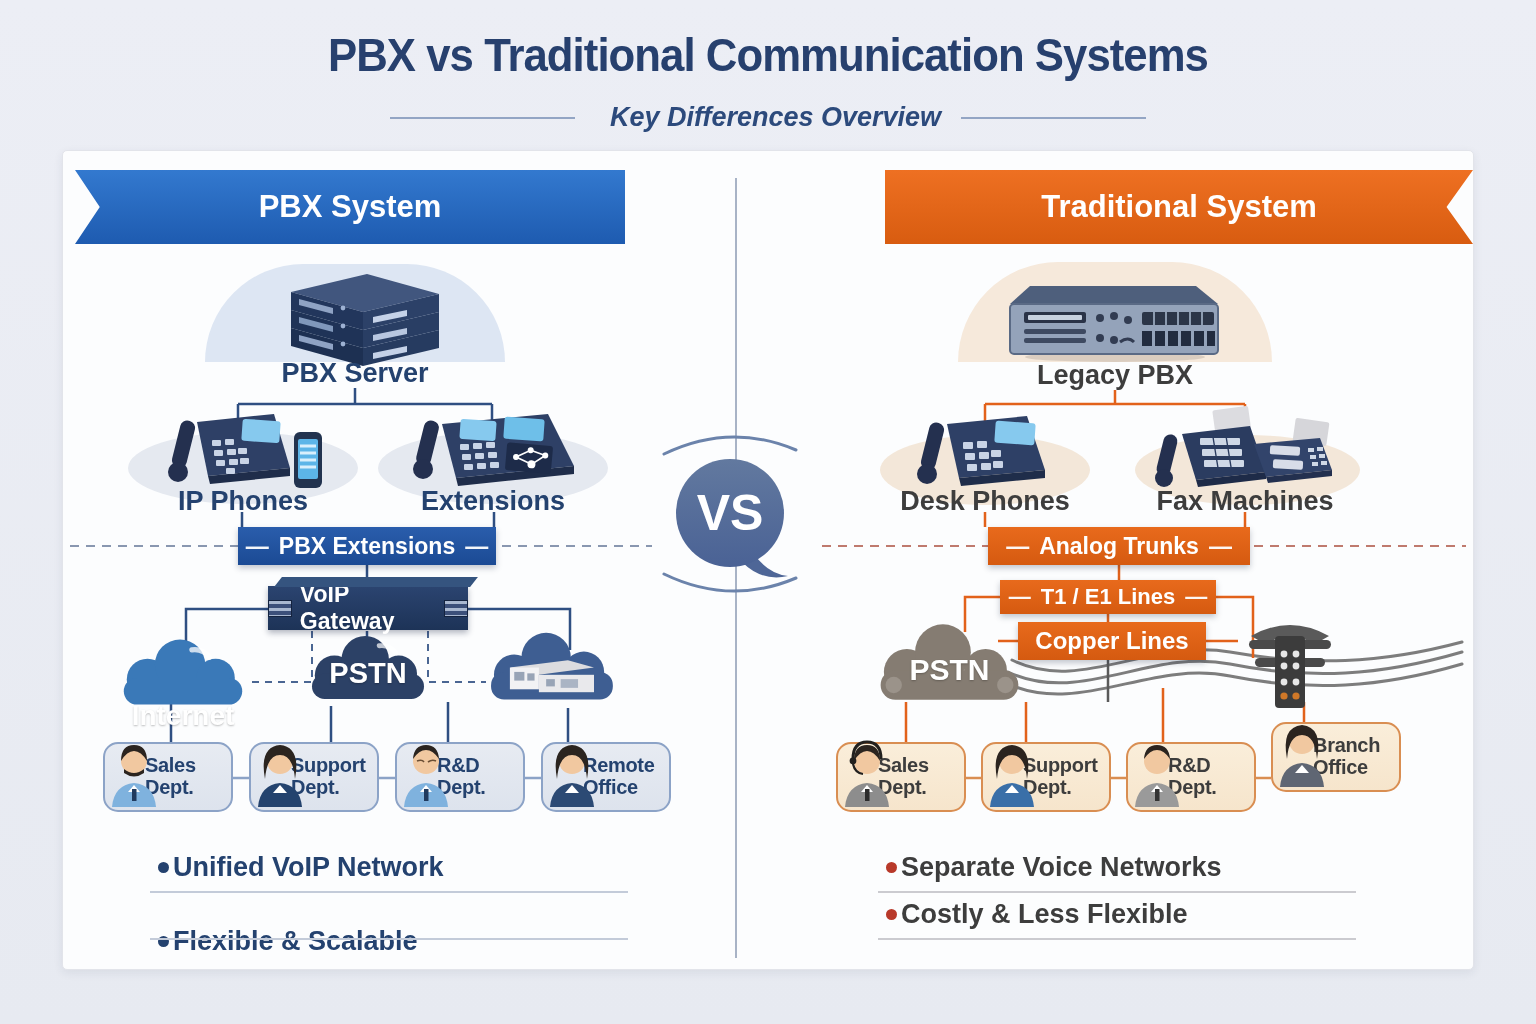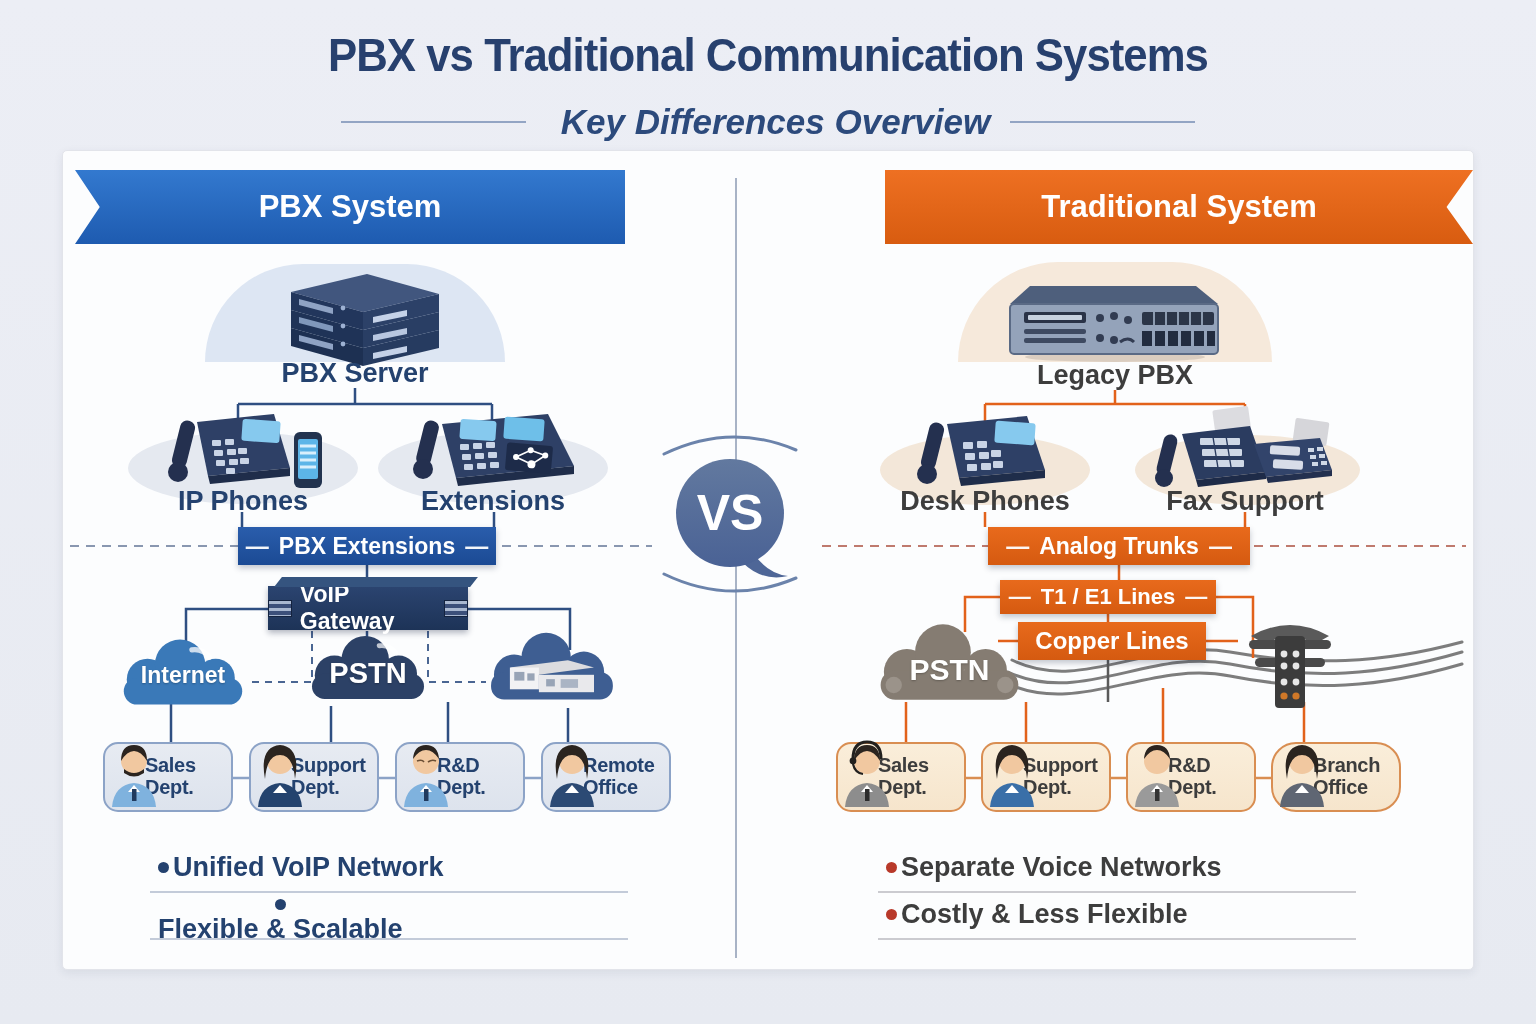--- a/index.html
+++ b/index.html
@@ -4,21 +4,21 @@
 <style>
   html,body{margin:0;padding:0;background:#e9ebf2;font-family:"Liberation Sans",sans-serif;}
   .stage{position:relative;width:1536px;height:1024px;overflow:hidden;background:linear-gradient(180deg,#eceef5 0%,#e7eaf1 100%);}
   .abs{position:absolute;}
   .card{left:62px;top:150px;width:1410px;height:818px;background:#fcfdfe;border:1px solid #e2e4ea;border-radius:5px;box-shadow:0 3px 10px rgba(40,50,80,.08);z-index:0;}
 
   
   .title{left:0;top:28px;width:1536px;text-align:center;font-size:46px;font-weight:bold;color:#27406e;letter-spacing:-1px;transform:scaleX(.95);z-index:5;}
   .subtitle-row{left:0;top:102px;width:1536px;display:flex;align-items:center;justify-content:center;gap:20px;z-index:5;}
   .subtitle-line{width:185px;height:2px;background:#93a5c4;}
-  .subtitle{font-size:35px;font-weight:bold;font-style:italic;color:#2c4a7c;margin-left:15px;}
+  .subtitle{font-size:27px;font-weight:bold;font-style:italic;color:#2c4a7c;margin-left:15px;}
 
   
   .ribbon{height:74px;display:flex;align-items:center;justify-content:center;color:#fff;font-size:31px;font-weight:bold;z-index:3;box-shadow:0 4px 8px rgba(30,50,90,.18);}
   .ribbon-left{left:75px;top:170px;width:550px;background:linear-gradient(180deg,#3379cf 0%,#1e5bb0 100%);clip-path:polygon(0 0,100% 0,100% 100%,0 100%,4.5% 50%);}
   .ribbon-right{left:845px;top:170px;width:588px;background:linear-gradient(180deg,#ee7022 0%,#d85c10 100%);clip-path:polygon(0 0,100% 0,95.5% 50%,100% 100%,0 100%);margin-left:40px;}
 
   
   .half-dome{border-radius:999px 999px 0 0;z-index:1;}
   .dome-left{left:205px;top:264px;width:300px;height:98px;background:#dde6f3;}
   .dome-right{left:958px;top:262px;width:314px;height:100px;background:#f6e9db;}
@@ -220,21 +220,21 @@
 
   <svg class="abs icon" style="left:108px;top:638px" width="150" height="74" viewBox="0 0 100 50">
     <g fill="#3a79b8">
       <circle cx="26" cy="28" r="14"></circle>
         <circle cx="48" cy="18" r="17"></circle>
         <circle cx="72" cy="27" r="13"></circle>
       <rect x="10" y="27" width="80" height="18" rx="9"></rect>
     </g>
     <path d="M56 8 A 13 13 0 0 1 68 13" stroke="rgba(255,255,255,.75)" stroke-width="3.5" fill="none" stroke-linecap="round"></path>
   </svg>
-  <div class="abs cloud-label" style="left:108px;top:662px;width:150px;font-size:23px;">Internet</div>
+  <div class="abs cloud-label" style="left:108px;top:700px;width:150px;font-size:28px;">Internet</div>
 
   <svg class="abs icon" style="left:298px;top:633px" width="140" height="76" viewBox="0 0 100 50">
     <g fill="#2c4166">
       <circle cx="26" cy="28" r="14"></circle>
         <circle cx="48" cy="17" r="17"></circle>
         <circle cx="72" cy="27" r="13"></circle>
       <rect x="10" y="27" width="80" height="18" rx="9"></rect>
     </g>
     <path d="M58 7 A 13 13 0 0 1 70 12" stroke="rgba(255,255,255,.7)" stroke-width="3.5" fill="none" stroke-linecap="round"></path>
   </svg>
@@ -295,21 +295,21 @@
       <path d="M9 46 Q3 14 24 12 Q45 14 39 46 Q37 22 24 22 Q11 22 9 46 Z" fill="#2b241f"></path>
     </svg>
     <span class="dept-label navy">Remote Office</span>
   </div>
 
   <div class="abs bullet-row navy" style="left:158px;top:852px;">
     <span class="bullet-dot" style="background:#24426f;"></span>
     <span>Unified VoIP Network</span>
   </div>
   <div class="abs rule" style="left:150px;top:891px;width:478px;"></div>
-  <div class="abs bullet-row navy" style="left:158px;top:899px;flex-direction:column;">
+  <div class="abs bullet-row navy" style="left:158px;top:926px;">
     <span class="bullet-dot" style="background:#24426f;"></span>
     <span>Flexible &amp; Scalable</span>
   </div>
   <div class="abs rule" style="left:150px;top:938px;width:478px;"></div>
 
   <div class="abs divider"></div>
   <svg class="abs vs-wrap" viewBox="0 0 160 175">
     <defs>
       <linearGradient id="gvs" x1="0" y1="0" x2="0" y2="1">
         <stop offset="0" stop-color="#62799f"></stop>
@@ -399,21 +399,21 @@
       <rect x="156" y="44" width="6" height="4"></rect>
         <rect x="165" y="43" width="6" height="4"></rect>
       <rect x="158" y="51" width="6" height="4"></rect>
         <rect x="167" y="50" width="6" height="4"></rect>
       <rect x="160" y="58" width="6" height="4"></rect>
         <rect x="169" y="57" width="6" height="4"></rect>
     </g>
     <rect x="8" y="30" width="14" height="42" rx="7" transform="rotate(14 15 51)" fill="#24304f"></rect>
     <circle cx="12" cy="74" r="9" fill="#24304f"></circle>
   </svg>
-  <div class="abs node-label gray" style="left:1145px;top:486px;width:200px;font-size:27px;">Fax Support</div>
+  <div class="abs node-label gray" style="left:1145px;top:486px;width:200px;font-size:27px;">Fax Machines</div>
 
   <div class="abs tagbox tag-orange" style="left:988px;top:527px;width:262px;height:38px;font-size:23px;">
     <span class="tag-dash">—</span>
     <span>Analog Trunks</span>
     <span class="tag-dash">—</span>
   </div>
 
   <div class="abs tagbox tag-orange" style="left:1000px;top:580px;width:216px;height:34px;font-size:22px;">
     <span class="tag-dash">—</span>
     <span>T1 / E1 Lines</span>
@@ -478,21 +478,21 @@
   <div class="abs dept dept-r" style="left:1126px;top:742px;">
     <svg class="avatar" viewBox="0 0 48 74">
       <path d="M2 74 Q4 52 24 50 Q44 52 46 74 Z" fill="#9a9a9a"></path>
       <polygon points="24,52 18,59 30,59" fill="#fff"></polygon>
       <rect x="22" y="56" width="4.5" height="12" fill="#333333"></rect>
       <circle cx="24" cy="28" r="13" fill="#f1c8a0"></circle>
       <path d="M11 26 Q12 12 24 12 Q36 12 37 26 Q31 17 24 17 Q17 17 11 26 Z" fill="#2b241f"></path>
     </svg>
     <span class="dept-label gray">R&amp;D Dept.</span>
   </div>
-  <div class="abs dept dept-r" style="left:1271px;top:742px;border-radius:25px;">
+  <div class="abs dept dept-r" style="left:1271px;top:722px;">
     <svg class="avatar" viewBox="0 0 48 74">
       <path d="M2 74 Q4 52 24 50 Q44 52 46 74 Z" fill="#5f6673"></path>
       <polygon points="24,52 17,60 31,60" fill="#fff"></polygon>
       <circle cx="24" cy="28" r="13" fill="#f1c8a0"></circle>
       <path d="M9 46 Q3 14 24 12 Q45 14 39 46 Q37 22 24 22 Q11 22 9 46 Z" fill="#2b241f"></path>
     </svg>
     <span class="dept-label gray">Branch Office</span>
   </div>
 
   <div class="abs bullet-row gray" style="left:886px;top:852px;">

